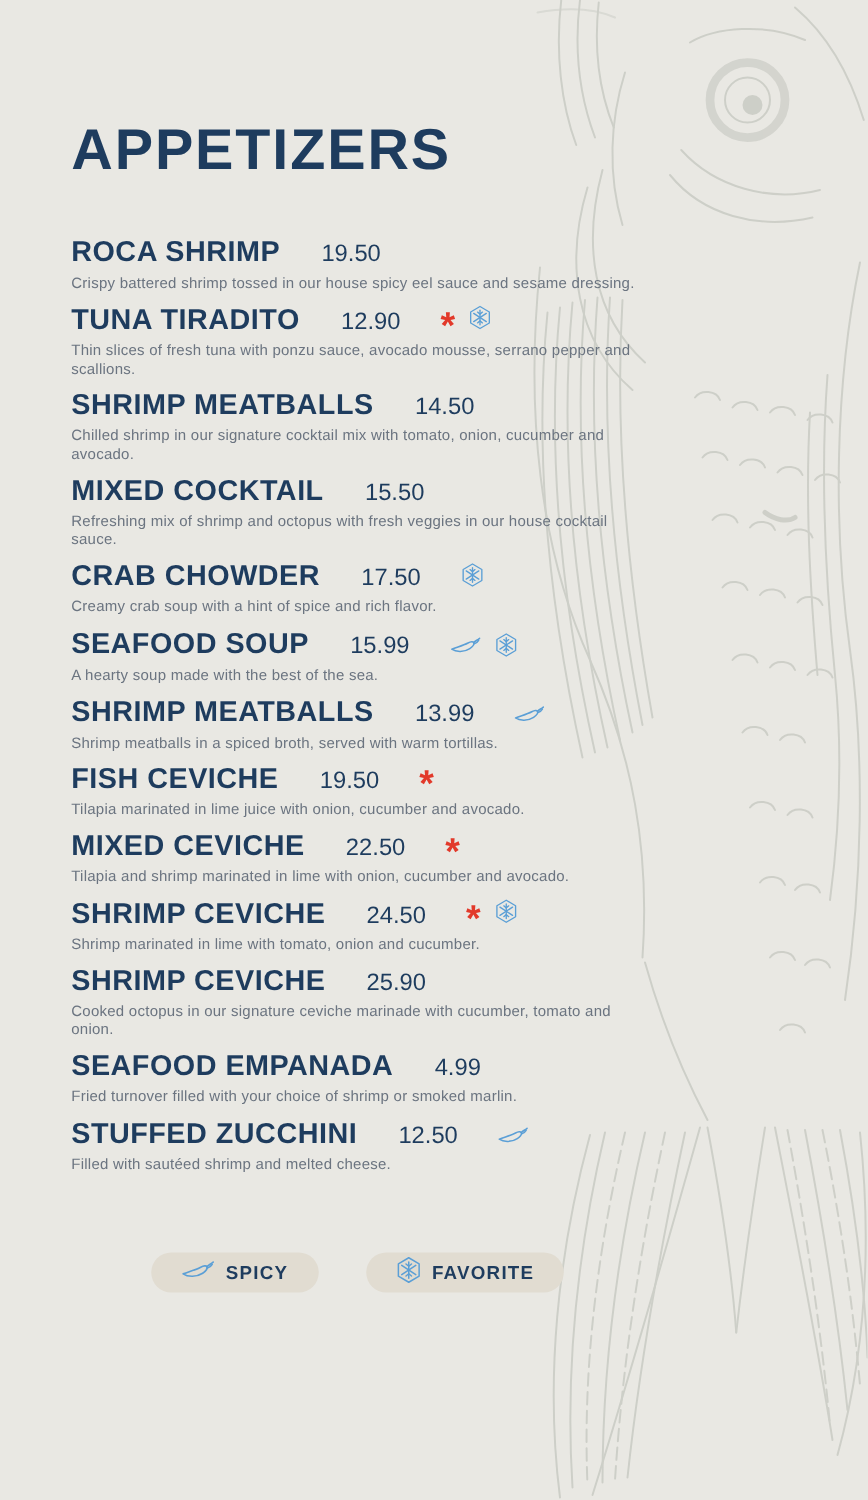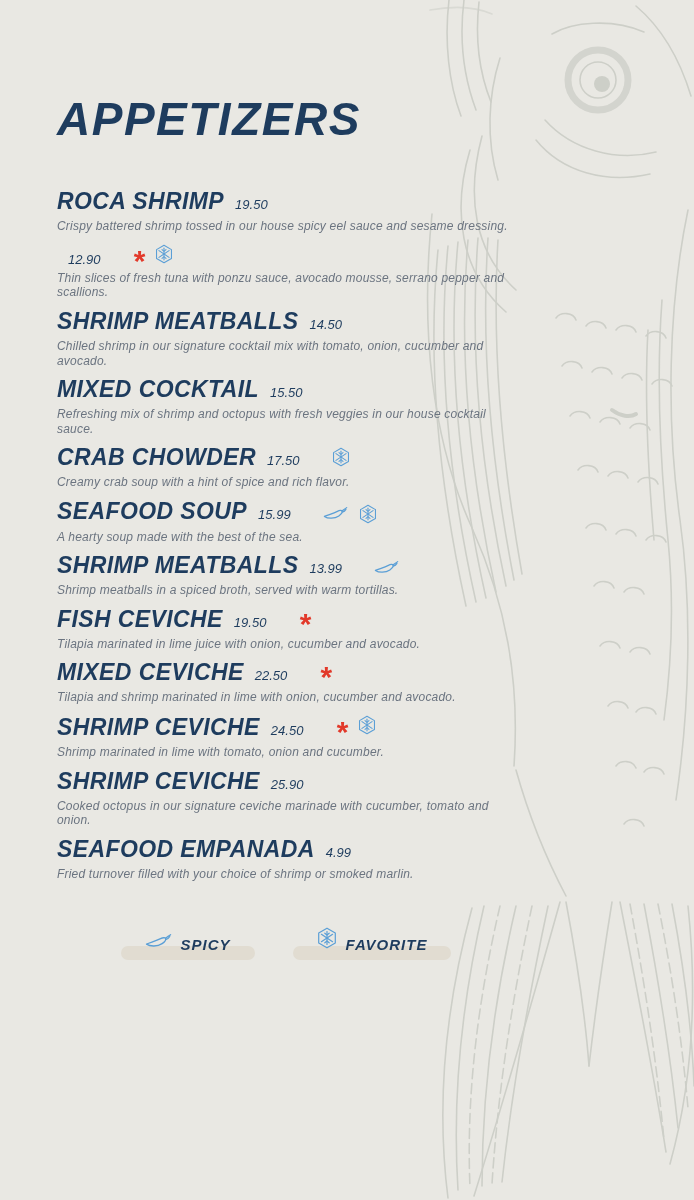--- a/index.html
+++ b/index.html
@@ -14,54 +14,54 @@
   *{box-sizing:border-box;}
   html,body{margin:0;padding:0;}
   body{
     width:694px;height:1200px;
     background:var(--bg);
     font-family:"Liberation Sans","DejaVu Sans",sans-serif;
     overflow:hidden;
   }
   .page{position:relative;width:694px;height:1200px;overflow:hidden;}
   .fish{position:absolute;top:0;left:0;width:694px;height:1200px;z-index:0;}
-  .content{position:relative;z-index:1;padding:92px 32px 0 57px;font-style:italic;}
+  .content{position:relative;z-index:1;padding:92px 32px 0 57px;}
   .title{
     margin:0 0 42px 0;
     font-size:46px;font-weight:700;letter-spacing:1.5px;
     color:var(--navy);
   }
   .item{margin-bottom:8px;}
   .item-head{display:flex;align-items:baseline;text-align:right;}
   .item-name{
     font-size:23px;font-weight:700;letter-spacing:0.4px;
     color:var(--navy);white-space:nowrap;
   }
   .item-price{
-    font-size:13px;font-weight:400;color:var(--navy);
-    margin-left:11px;white-space:nowrap;
+    font-size:19px;font-weight:400;color:var(--navy);
+    margin-left:33px;white-space:nowrap;
   }
   .item-icons{display:inline-flex;align-items:center;gap:11px;margin-left:32px;position:relative;top:2px;}
   .raw-star{
     color:var(--red);font-size:30px;font-weight:700;line-height:0;
     position:relative;top:5px;
   }
   .icon-svg{display:inline-block;vertical-align:middle;color:var(--blue);}
   .item-desc{
     margin:4px 0 0 0;max-width:458px;
     font-size:12px;line-height:1.22;color:var(--desc);letter-spacing:0.2px;
   }
   .legend{
     width:458px;margin-top:64px;
     display:flex;justify-content:center;gap:38px;
   }
   .pill{
-    display:inline-flex;align-items:flex-end;gap:9px;
+    display:inline-flex;align-items:center;gap:9px;
     background:var(--pill);border-radius:999px;
-    padding:7px 24px;height:14px;
+    padding:7px 24px;height:32px;
   }
   .pill-label{
     font-size:15px;font-weight:700;letter-spacing:1px;color:var(--navy);
   }
 </style>
 </head>
 <body>
 
 <div class="page">
 
@@ -154,20 +154,21 @@
     <div id="menu-list">
         <div class="item">
           <div class="item-head">
             <span class="item-name">ROCA SHRIMP</span>
             <span class="item-price">19.50</span>
           </div>
           <p class="item-desc">Crispy battered shrimp tossed in our house spicy eel sauce and sesame dressing.</p>
         </div>
         <div class="item">
           <div class="item-head">
+            <span class="item-name">TUNA TIRADITO</span>
             <span class="item-price">12.90</span>
             <span class="item-icons">
               <span class="raw-star">*</span>
               <span class="icon-svg"><svg width="18" height="20" viewBox="0 0 20 22" fill="none" stroke="currentColor" stroke-width="1.2" stroke-linecap="round" stroke-linejoin="round">
                   <path d="M10 1.2 L18.3 6.1 L18.3 15.9 L10 20.8 L1.7 15.9 L1.7 6.1 Z"></path>
                   <path d="M10 4.5 V17.5"></path>
                   <path d="M4.4 7.3 L15.6 14.7"></path>
                   <path d="M15.6 7.3 L4.4 14.7"></path>
                   <path d="M7.8 6.2 L10 8 L12.2 6.2"></path>
                   <path d="M7.8 15.8 L10 14 L12.2 15.8"></path>
@@ -287,20 +288,34 @@
             <span class="item-price">25.90</span>
           </div>
           <p class="item-desc">Cooked octopus in our signature ceviche marinade with cucumber, tomato and onion.</p>
         </div>
         <div class="item">
           <div class="item-head">
             <span class="item-name">SEAFOOD EMPANADA</span>
             <span class="item-price">4.99</span>
           </div>
           <p class="item-desc">Fried turnover filled with your choice of shrimp or smoked marlin.</p>
+        </div>
+        <div class="item">
+          <div class="item-head">
+            <span class="item-name">STUFFED ZUCCHINI</span>
+            <span class="item-price">12.50</span>
+            <span class="item-icons">
+              <span class="icon-svg"><svg width="25" height="15" viewBox="0 0 26 15" fill="none" stroke="currentColor" stroke-width="1.3" stroke-linecap="round" stroke-linejoin="round">
+                  <path d="M1.5 10.5 C5 13 12 13 16.5 10 C19 8.3 20.3 6.2 19.8 5 C19.3 3.9 17.2 4.2 15 5.3 C10.5 7.6 5.5 8.8 1.5 10.5 Z"></path>
+                  <path d="M19.8 5 C21 3.4 22.6 3.1 24.6 1.4"></path>
+                  <path d="M20.2 6 C21.8 5.6 23 4.6 23.8 3.2"></path>
+                </svg></span>
+            </span>
+          </div>
+          <p class="item-desc">Filled with sautéed shrimp and melted cheese.</p>
         </div>
       </div>
 
     <div class="legend">
       <div class="pill">
         <span class="icon-svg">
           <svg width="27" height="16" viewBox="0 0 26 15" fill="none" stroke="currentColor" stroke-width="1.3" stroke-linecap="round" stroke-linejoin="round">
             <path d="M1.5 10.5 C5 13 12 13 16.5 10 C19 8.3 20.3 6.2 19.8 5 C19.3 3.9 17.2 4.2 15 5.3 C10.5 7.6 5.5 8.8 1.5 10.5 Z"></path>
             <path d="M19.8 5 C21 3.4 22.6 3.1 24.6 1.4"></path>
             <path d="M20.2 6 C21.8 5.6 23 4.6 23.8 3.2"></path>

